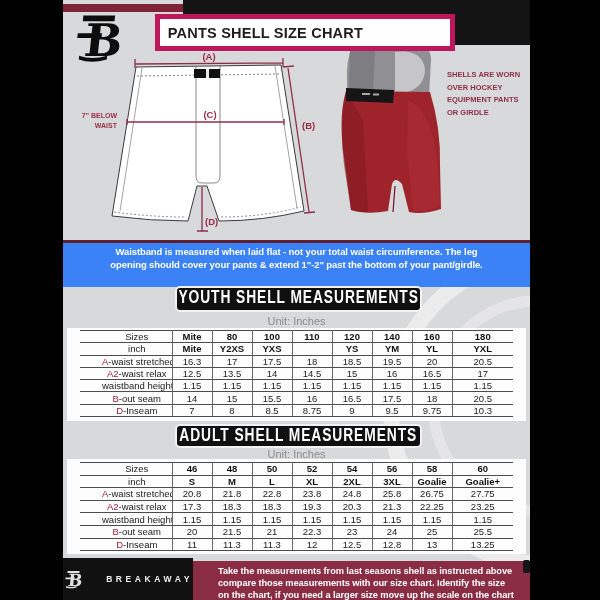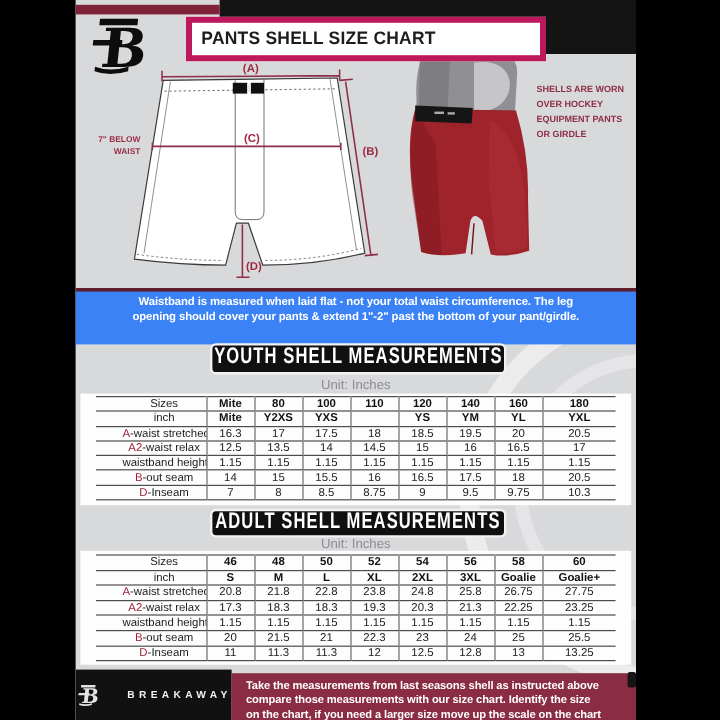--- a/index.html
+++ b/index.html
@@ -47,21 +47,21 @@
   table.meas .pfx{color:#9a2136;}
   
   .watermark{position:absolute;z-index:2;border-radius:50%;pointer-events:none;}
   #wm1{left:320px;top:250px;width:290px;height:290px;border:16px solid rgba(255,255,255,.5);}
   #wm2{left:365px;top:295px;width:200px;height:200px;border:11px solid rgba(255,255,255,.33);}
   
   .foot-black{position:absolute;left:0;top:558px;width:130px;height:42px;background:#111;z-index:3;
               display:flex;align-items:center;}
   .foot-brand{color:#f0f0f2;font-size:8.5px;font-weight:bold;letter-spacing:3.6px;margin-left:22px;white-space:nowrap;}
   .foot-maroon{position:absolute;left:130px;top:561px;width:337px;height:39px;background:#8a2c43;z-index:3;
-               padding:4px 0 0 12px;box-sizing:border-box;}
+               padding:4px 0 0 25px;box-sizing:border-box;}
   .foot-maroon div{color:#fff;font-weight:bold;font-size:9.3px;line-height:12.2px;letter-spacing:-.1px;white-space:nowrap;}
   .notch{position:absolute;left:460px;top:560px;width:7px;height:13px;background:#151515;border-radius:2px;z-index:4;}
   svg{display:block;}
   .diagram-svg{position:absolute;left:0;top:0;z-index:2;pointer-events:none;}
   .diagram-svg text{font-family:"Liberation Sans","DejaVu Sans",sans-serif;font-weight:bold;}
 </style>
 </head>
 <body>
 
 <div class="doc">

